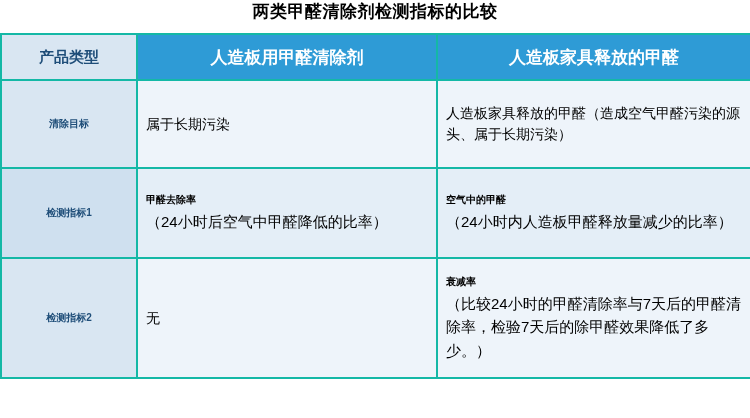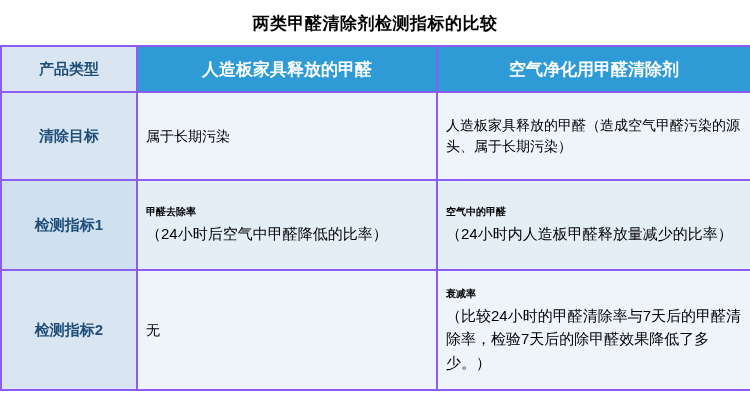--- a/index.html
+++ b/index.html
@@ -17,31 +17,30 @@
     width: 750px;
     height: 418px;
     position: relative;
     box-sizing: border-box;
   }
   .title {
     text-align: center;
     font-size: 17px;
     font-weight: bold;
     color: #000000;
-    padding-top: 12px;
     padding-bottom: 10px;
     letter-spacing: 0.5px;
   }
   table.cmp {
     border-collapse: collapse;
     width: 750px;
     table-layout: fixed;
   }
   table.cmp td {
-    border: 2px solid #8b5cf6;
+    border: 2px solid #14b8a6;
     vertical-align: middle;
     padding: 6px 8px;
     box-sizing: border-box;
   }
   
   col.c0 { width: 136px; }
   col.c1 { width: 300px; }
   col.c2 { width: 314px; }
 
   
@@ -58,21 +57,21 @@
     color: #ffffff;
     font-size: 17px;
     font-weight: bold;
     text-align: center;
     height: 46px;
   }
   
   .rowlabel {
     background: #d9e6f2;
     color: #1f4e79;
-    font-size: 15px;
+    font-size: 10px;
     font-weight: bold;
     text-align: center;
   }
   .rowlabel.alt {
     background: #cfe0ef;
   }
   
   .cell {
     background: #eef4fa;
     color: #000000;
@@ -112,22 +111,22 @@
 
   <table class="cmp">
     <colgroup>
       <col class="c0">
       <col class="c1">
       <col class="c2">
     </colgroup>
     <tbody>
       <tr>
         <td class="hdr-left">产品类型</td>
+        <td class="hdr-main">人造板用甲醛清除剂</td>
         <td class="hdr-main">人造板家具释放的甲醛</td>
-        <td class="hdr-main">空气净化用甲醛清除剂</td>
       </tr>
 
       <tr class="r-goal">
         <td class="rowlabel">清除目标</td>
         <td class="cell">
           <span class="plain">属于长期污染</span>
         </td>
         <td class="cell">
           <span class="plain">人造板家具释放的甲醛（造成空气甲醛污染的源头、属于长期污染）</span>
         </td>

